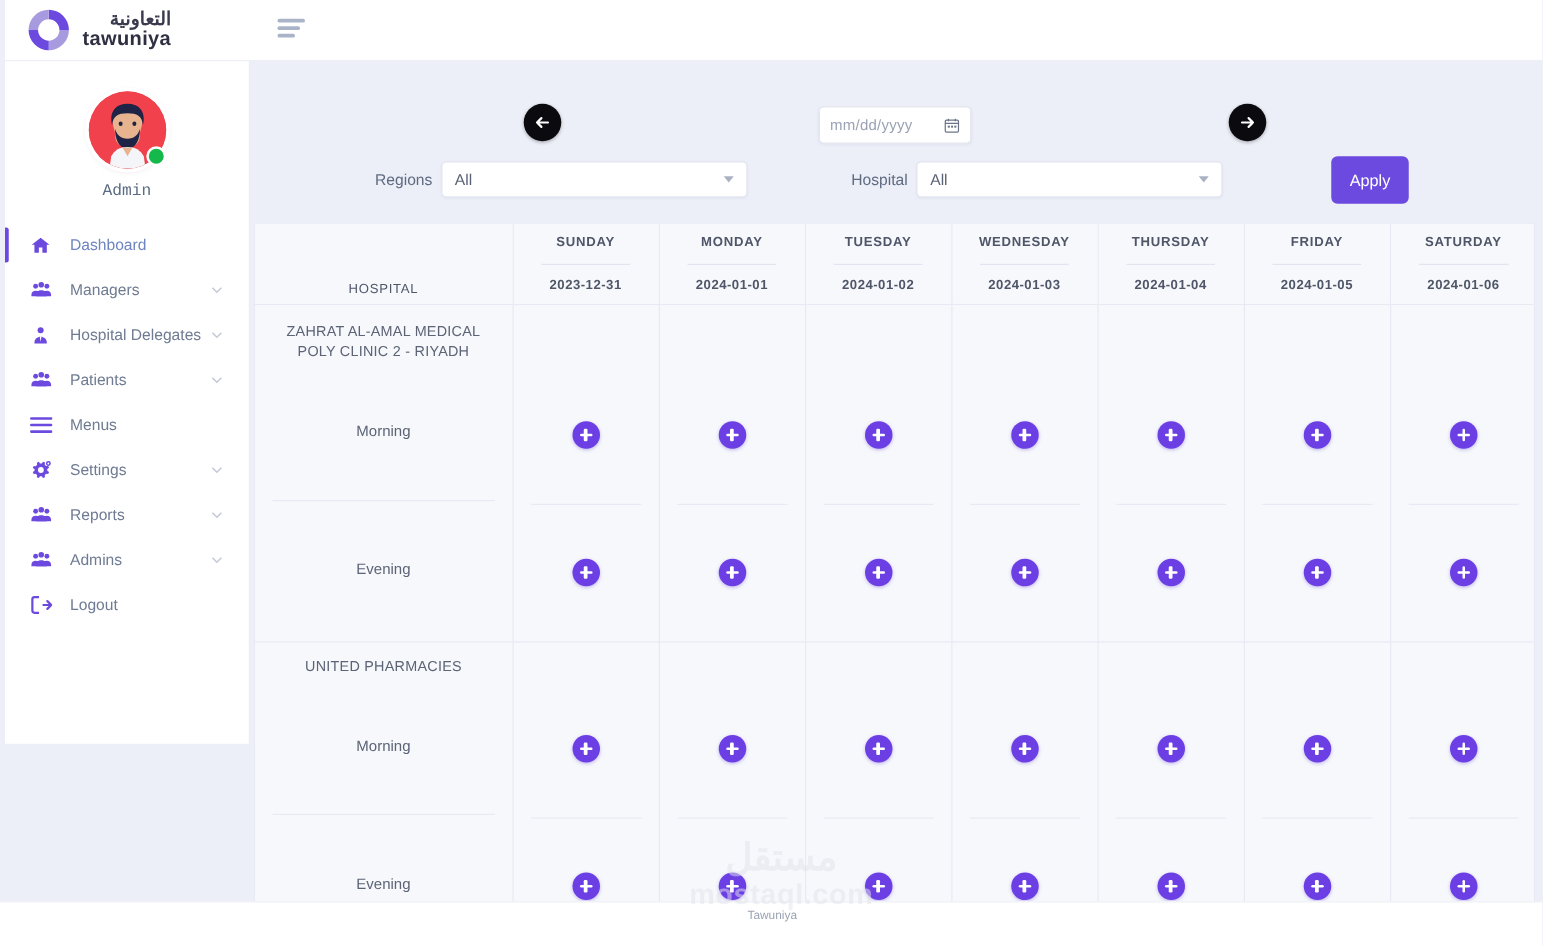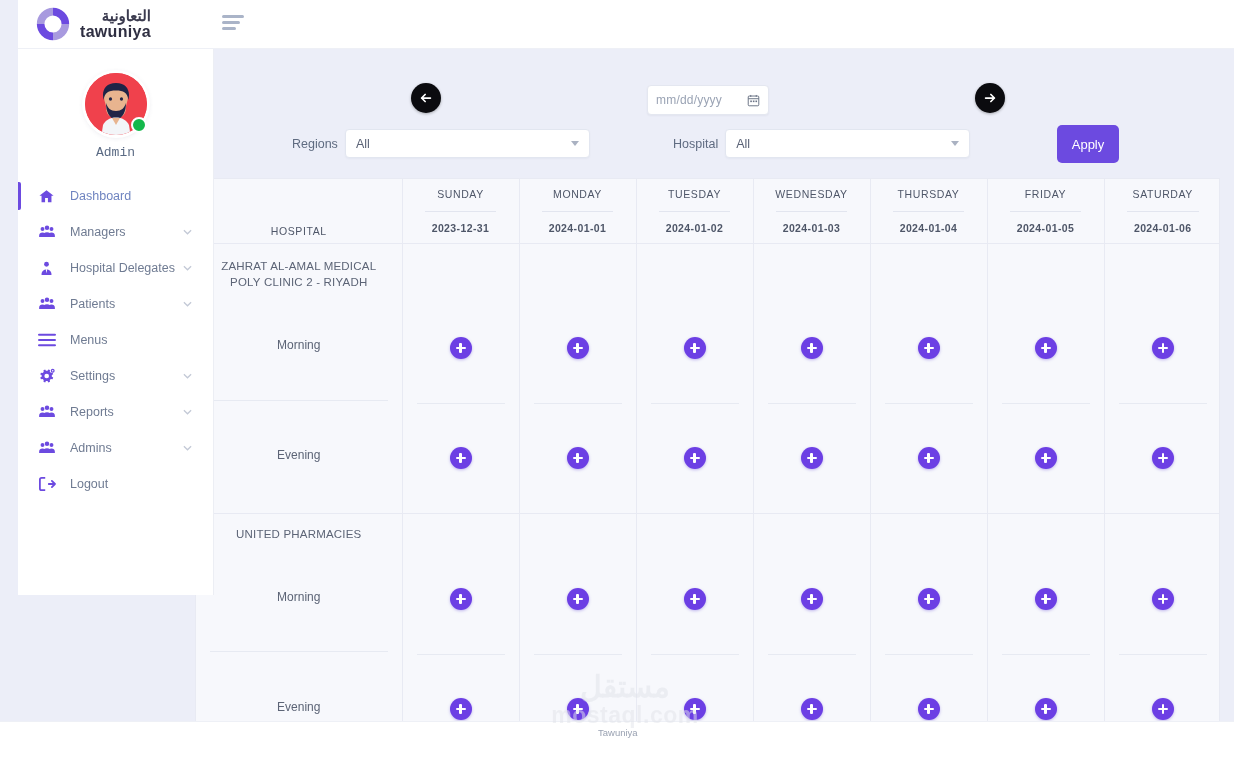--- a/index.html
+++ b/index.html
@@ -6,21 +6,21 @@
   html, body {
     width: 1234px; height: 757px;
     font-family: "Liberation Sans", sans-serif;
     background: #eceef8;
     overflow: hidden;
   }
   #app { position: relative; width: 1234px; height: 757px; }
 
   
   .sidebar {
-    position: absolute; left: 18px; top: 0;
+    position: absolute; left: 4px; top: 0;
     width: 196px; height: 595px;
     background: #ffffff;
     border-right: 1px solid #eceef4;
     z-index: 5;
   }
   .logo-bar {
     height: 49px; width: 196px;
     display: flex; align-items: center;
     padding-left: 16px;
     border-bottom: 1px solid #eef0f6;
@@ -91,21 +91,21 @@
   .hamburger span {
     display: block; height: 3px; border-radius: 2px;
     background: #aab4c8; margin-bottom: 3px;
   }
   .hamburger span:nth-child(1) { width: 22px; }
   .hamburger span:nth-child(2) { width: 18px; }
   .hamburger span:nth-child(3) { width: 14px; }
 
   
   .main {
-    position: absolute; left: 188px; top: 49px;
+    position: absolute; left: 196px; top: 49px;
     width: 1038px; height: 708px;
     background: #eceef8;
   }
   .filters {
     position: relative; height: 129px; width: 100%;
   }
   .arrow-btn {
     position: absolute; width: 30px; height: 30px; border-radius: 50%;
     background: #0b0b0f; color: #fff;
     display: flex; align-items: center; justify-content: center;
@@ -168,21 +168,21 @@
     border-right: 1px solid #e8eaf3;
     border-bottom: 1px solid #e8eaf3;
     vertical-align: top;
     background: #f7f8fc;
   }
   .grid th:last-child, .grid td:last-child { border-right: none; }
 
   .hdr-cell { height: 64px; position: relative; padding: 0; }
   .hdr-day {
     text-align: center; font-size: 10.5px; color: #4e5668;
-    letter-spacing: .6px; padding-top: 9px; font-weight: 400;
+    letter-spacing: .6px; padding-top: 9px; font-weight: 700;
   }
   .hdr-rule {
     width: 62%; height: 1px; background: #e2e5ef; margin: 11px auto 0;
   }
   .hdr-date {
     text-align: center; font-size: 10.5px; color: #4e5668;
     letter-spacing: .4px; margin-top: 10px; font-weight: 700;
   }
   .hdr-hospital {
     font-size: 10.5px; color: #4e5668; letter-spacing: .6px;

